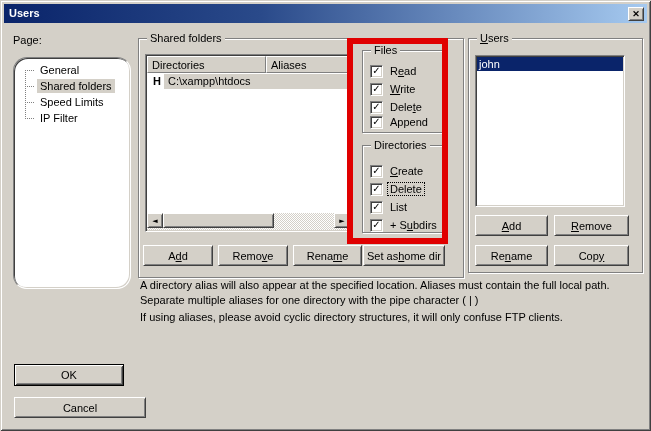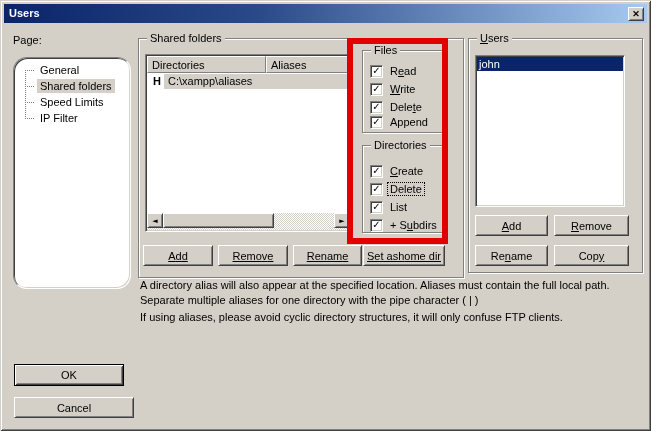--- a/index.html
+++ b/index.html
@@ -75,21 +75,21 @@
   .lv-home { font-weight:bold; width:11px; margin-left:6px; }
   .lv-path { flex:1; background:#d4d0c8; padding:1px 0 1px 4px; height:15px; }
 
   .hscroll { position:absolute; left:1px; right:1px; bottom:1px; height:17px;
     background-image: conic-gradient(#ffffff 25%, #d4d0c8 0 50%, #ffffff 0 75%, #d4d0c8 0);
     background-size:2px 2px; }
   .sb-btn { width:16px; height:15px; position:absolute; top:0; font-family:"DejaVu Sans",sans-serif; font-size:7px; }
   .sb-left { left:0; } .sb-right { right:0; }
   .sb-thumb { position:absolute; left:16px; top:0; width:111px; height:15px; }
 
-  .mid-btn { height:21px; top:245px;text-decoration:underline; }
+  .mid-btn { height:21px; top:245px; }
   #sf-add { left:143px; width:70px; } #sf-remove { left:218px; width:70px; }
   #sf-rename { left:293px; width:69px; } #sf-sethome { left:363px; width:82px; }
 
   
   #files-group { left:362px; top:50px; width:81px; height:83px; }
   #dirs-group  { left:362px; top:145px; width:81px; height:88px; }
   .cb-row { position:absolute; left:7px; display:flex; align-items:center; gap:5px; height:14px; }
   .cb-box {
     width:13px; height:13px; background:#fff; flex:none;
     border:1px solid; border-color:#808080 #ffffff #ffffff #808080;
@@ -111,21 +111,21 @@
   .user-row { margin:1px; height:14px; padding:0 2px; line-height:14px; }
   .user-row[data-selected="true"] { background:#0a246a; color:#fff; }
   .usr-btn { height:21px; }
   #u-add { left:475px; top:215px; width:73px; } #u-remove { left:554px; top:215px; width:75px; }
   #u-rename { left:475px; top:245px; width:73px; } #u-copy { left:554px; top:245px; width:75px; }
 
   
   .note { position:absolute; left:140px; width:502px; line-height:15px; }
   #note1 { top:278px; } #note2 { top:310px; }
   #ok-btn { left:14px; top:364px; width:110px; height:22px; }
-  #cancel-btn { left:14px; top:397px; width:120px; height:21px; }
+  #cancel-btn { left:14px; top:397px; width:132px; height:21px; }
 </style>
 </head>
 <body>
 
 <div class="dialog">
 
   <div class="titlebar">
     <span>Users</span>
   </div>
   <div class="close-btn">
@@ -153,21 +153,21 @@
     <span class="group-label">Shared folders</span>
   </div>
 
   <div class="listview sunken">
     <div class="lv-head">
       <div class="hdr hdr-dirs">Directories</div>
       <div class="hdr hdr-alias">Aliases</div>
     </div>
     <div class="lv-row">
       <span class="lv-home">H</span>
-      <span class="lv-path">C:\xampp\aliases</span>
+      <span class="lv-path">C:\xampp\htdocs</span>
     </div>
     <div class="hscroll">
       <div class="btn sb-btn sb-left">
           <span>◄</span>
         </div>
       <div class="btn sb-thumb"></div>
       <div class="btn sb-btn sb-right">
           <span>►</span>
         </div>
     </div>

